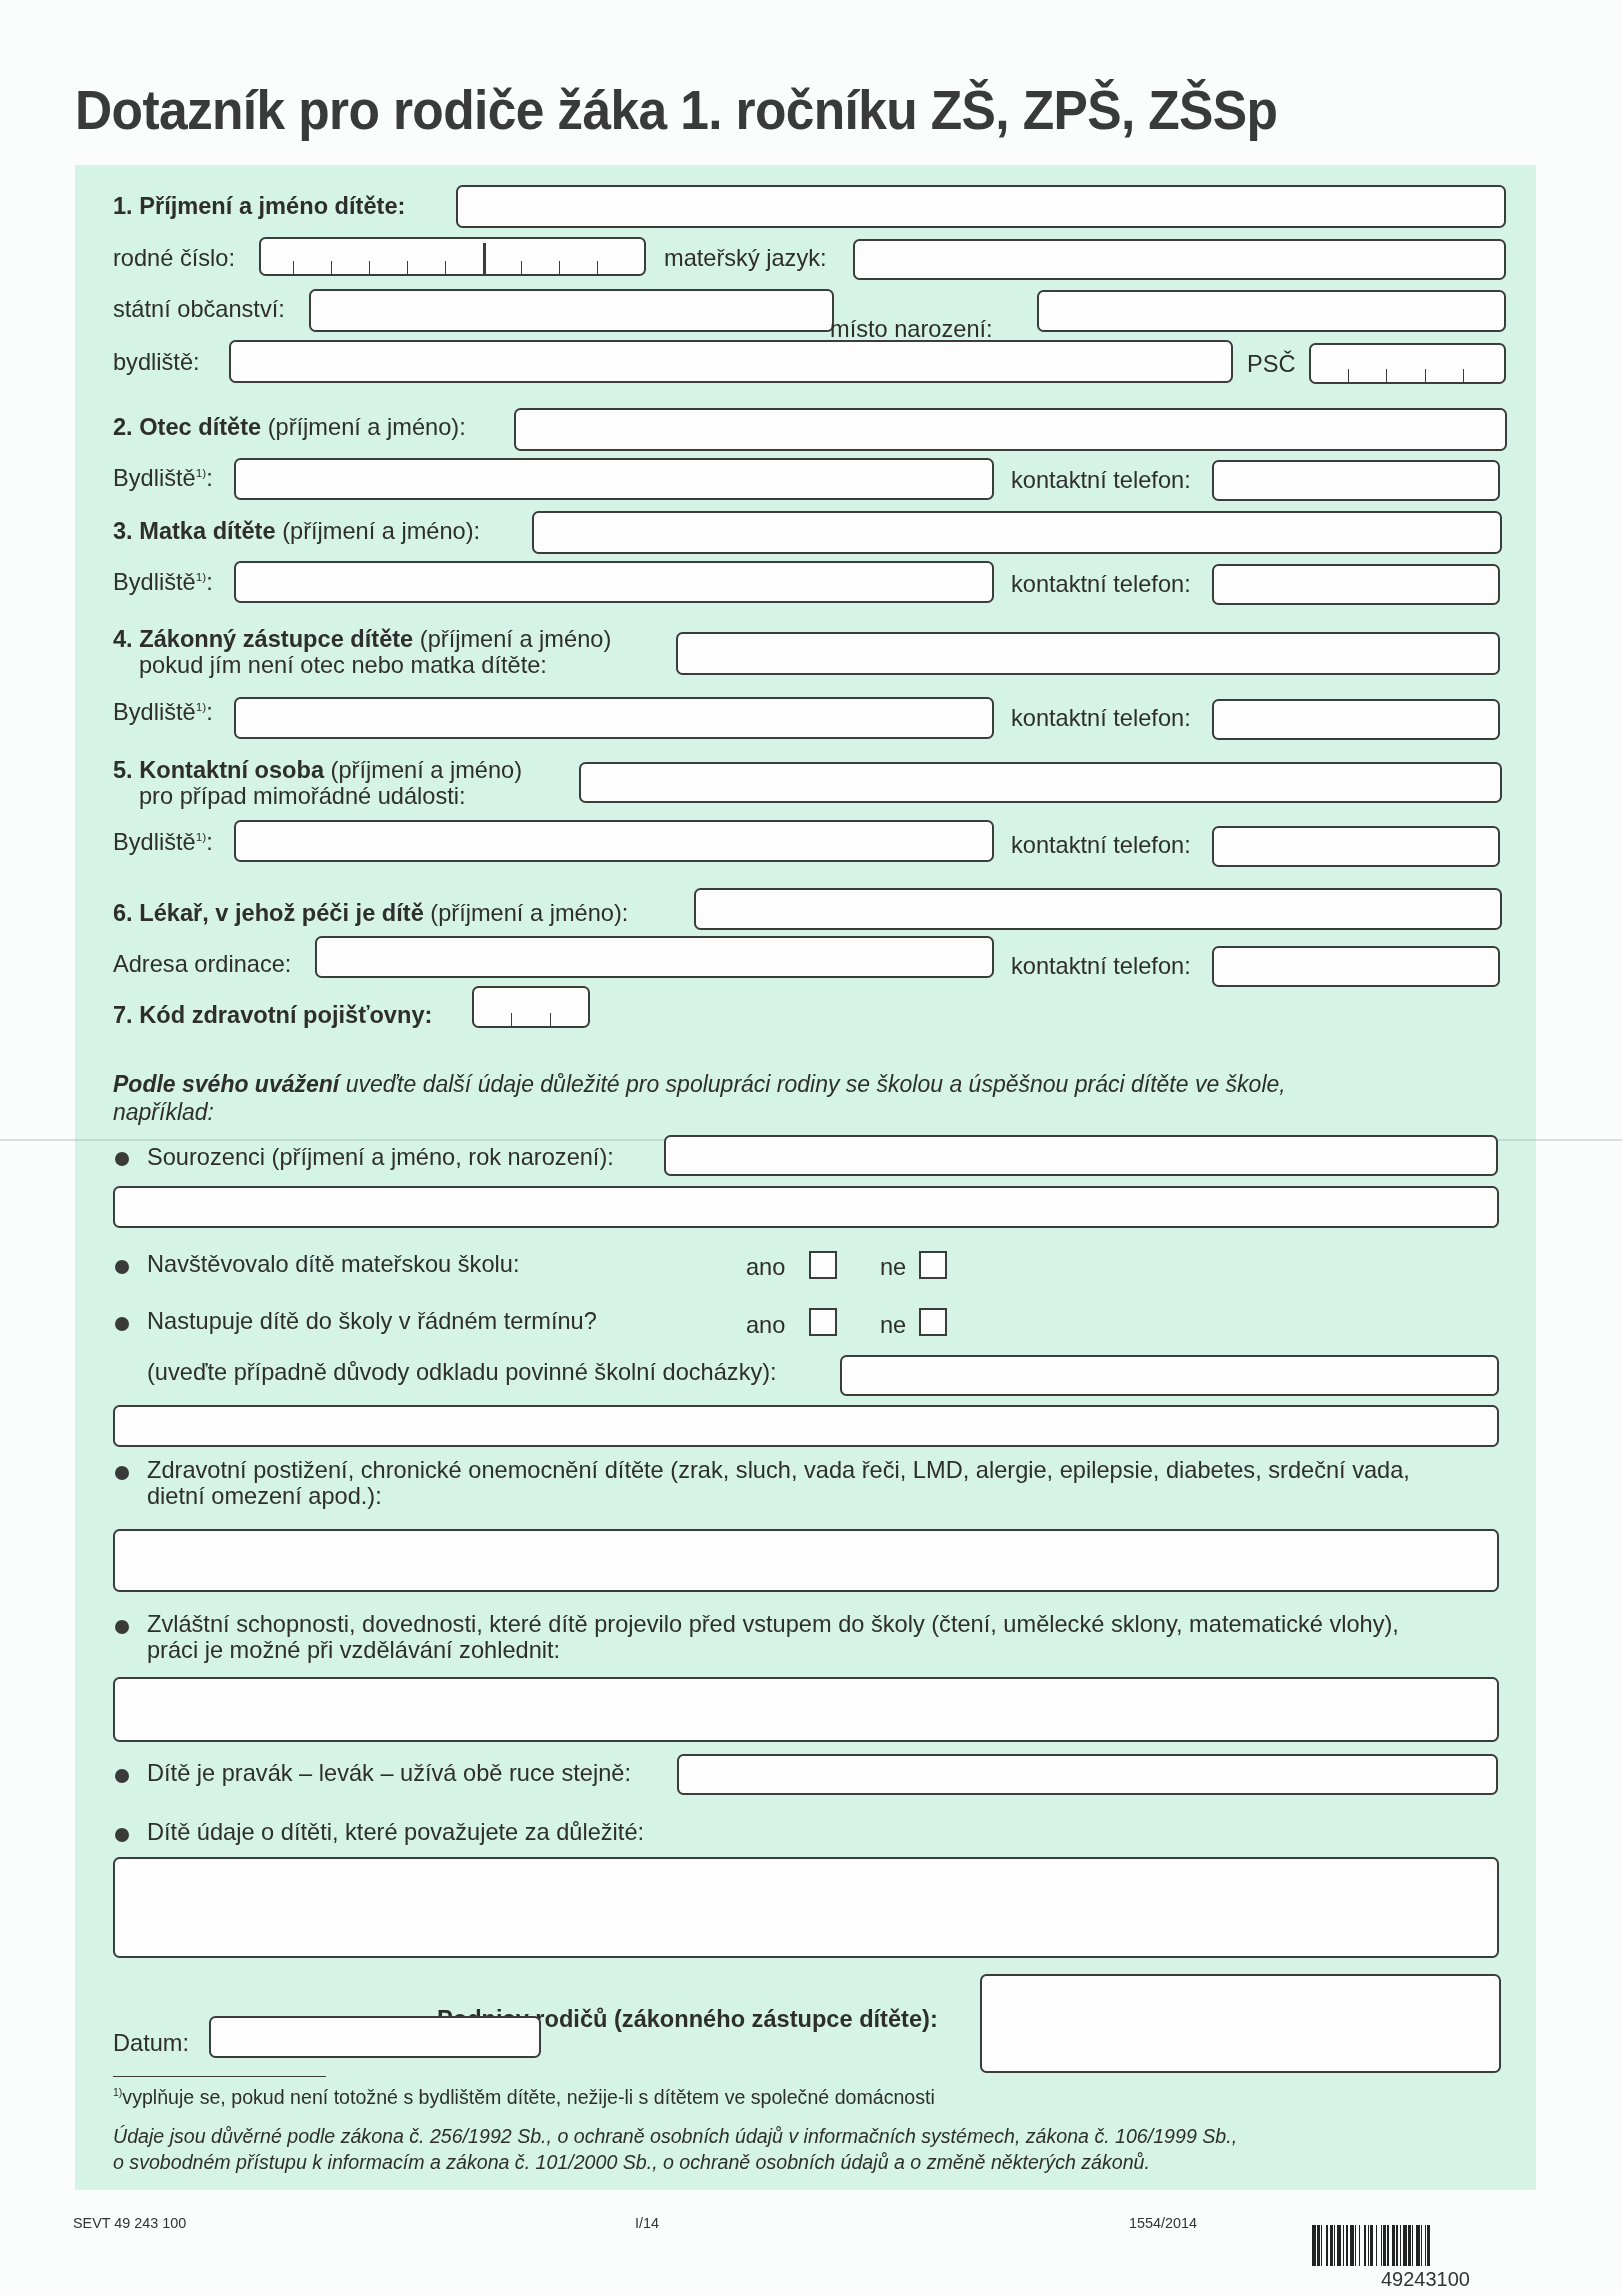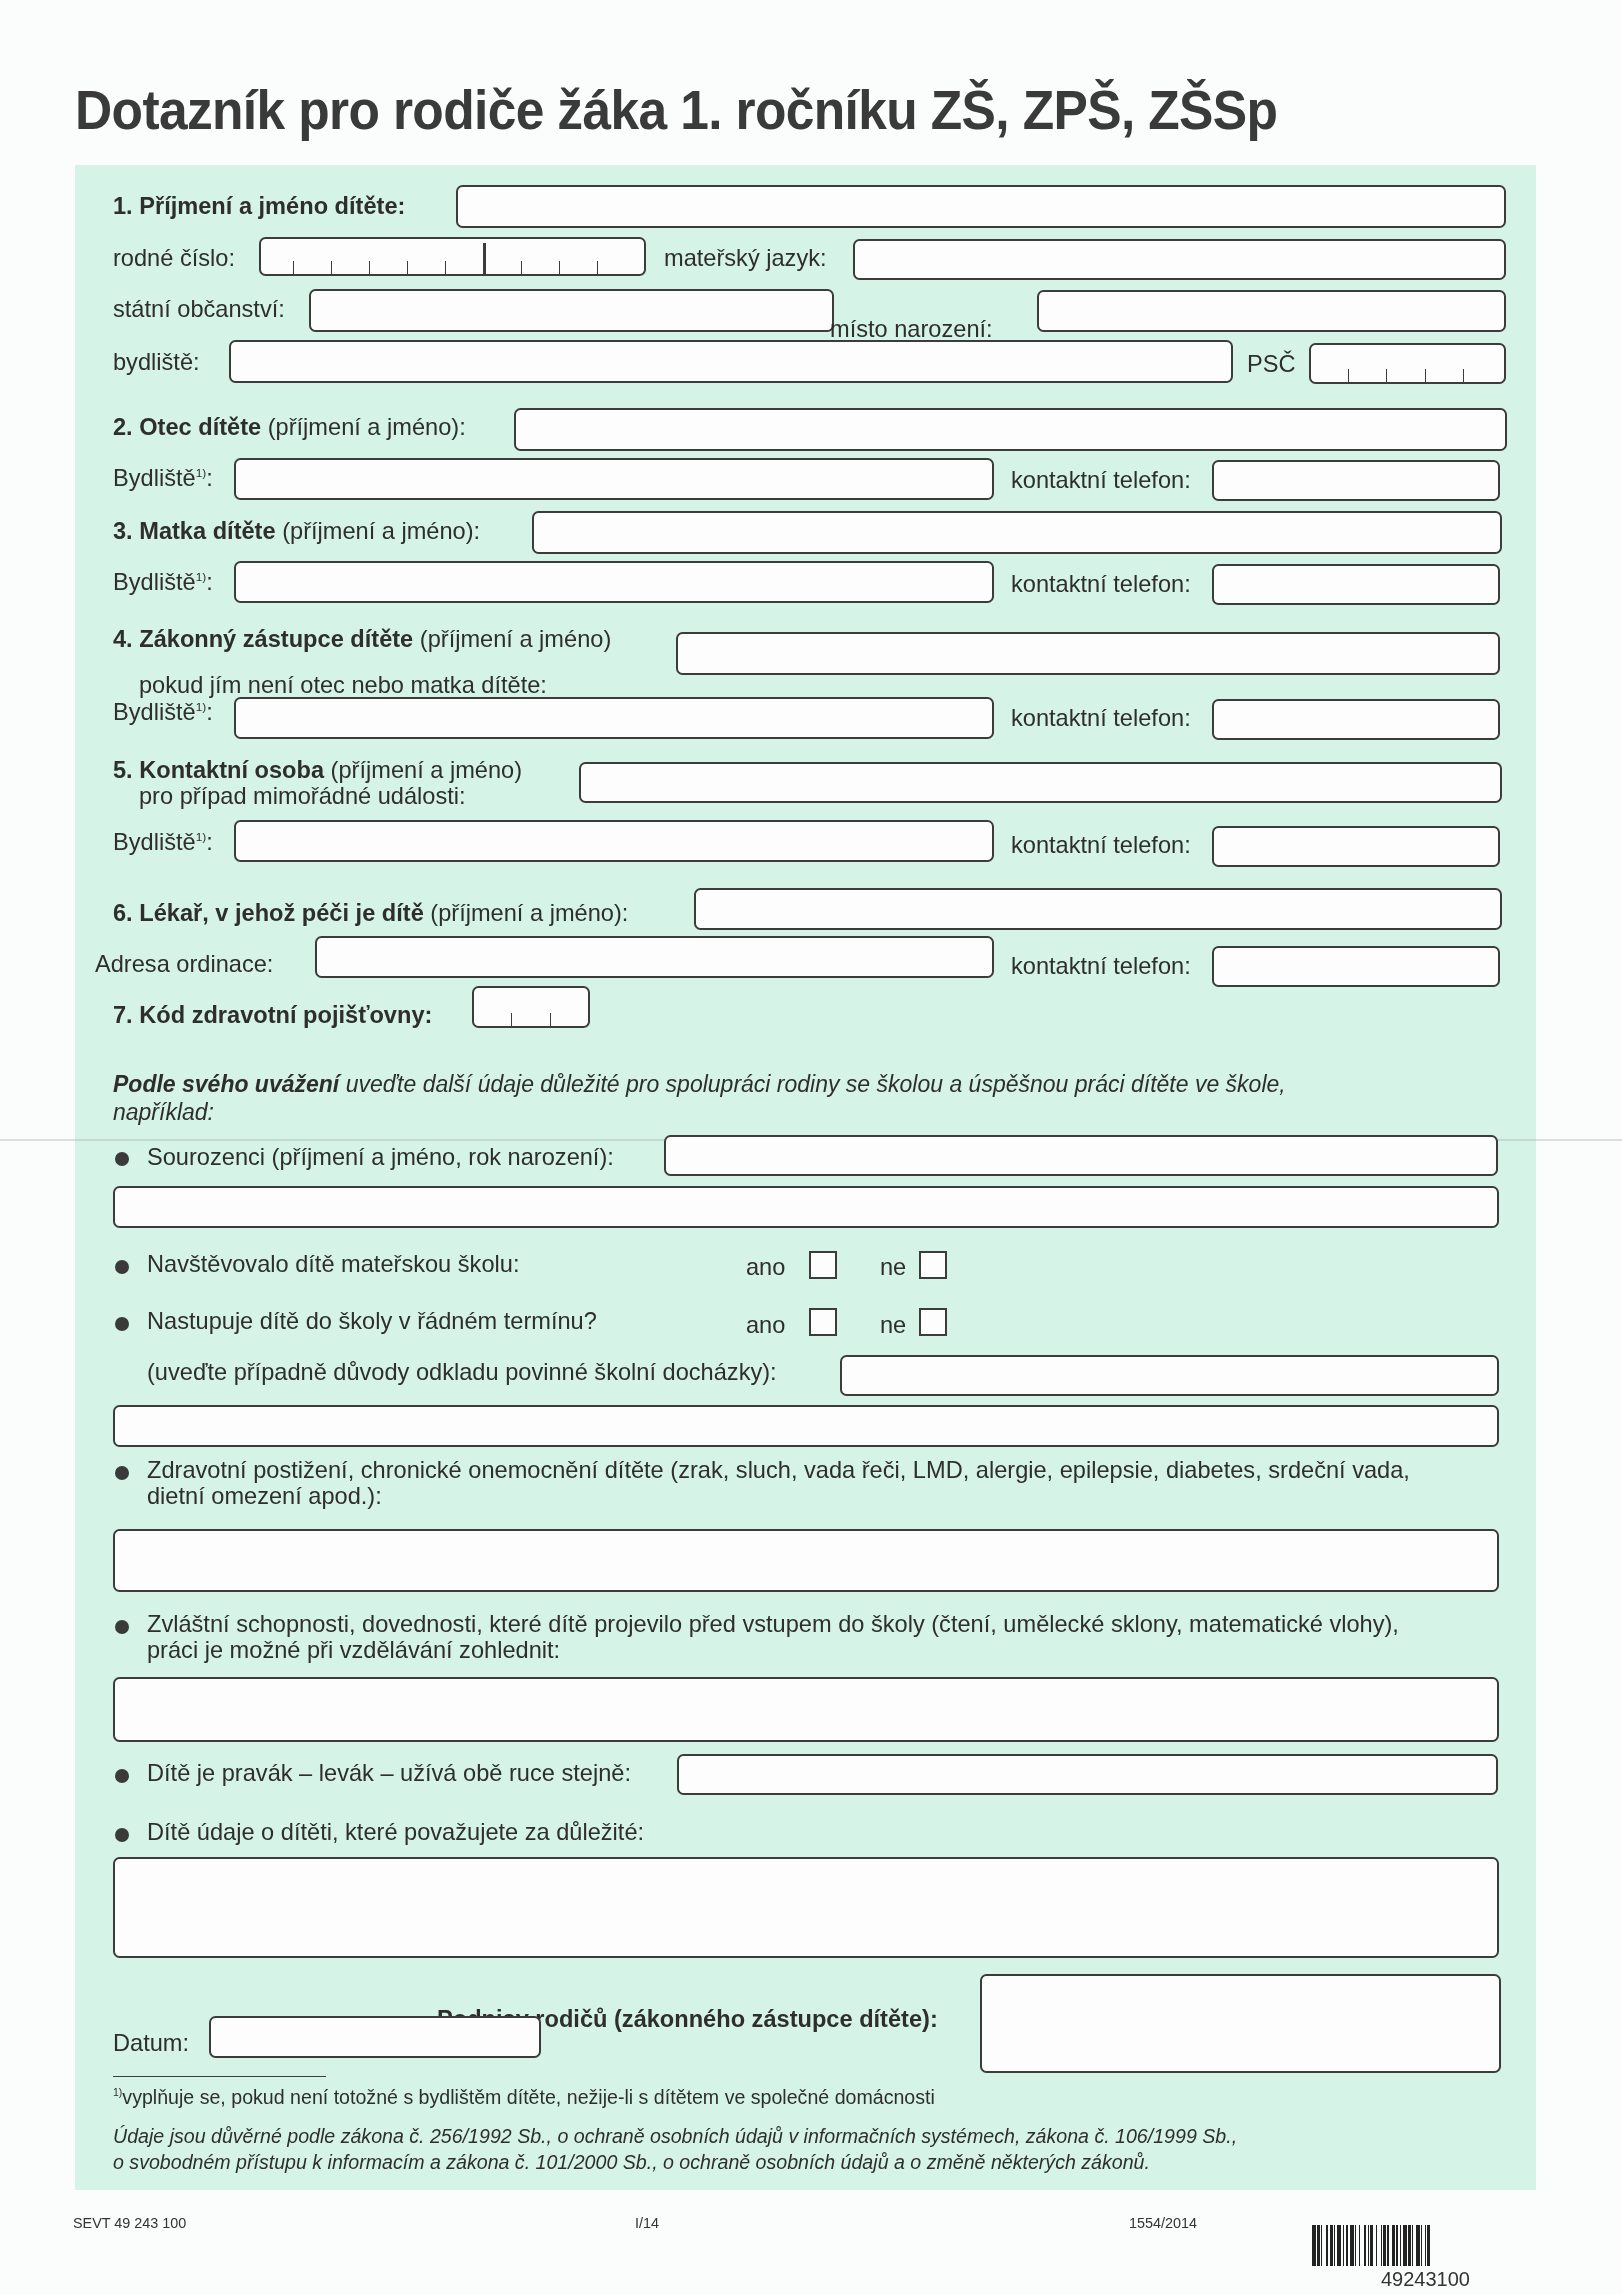--- a/index.html
+++ b/index.html
@@ -71,38 +71,38 @@
 <div class="abs box" style="left:1212px;top:460px;width:288px;height:41px;"></div>
 
 <div class="abs lbl" style="left:113px;top:520px;"><b>3. Matka dítěte</b><span> (příjmení a jméno):</span></div>
 <div class="abs box" style="left:532px;top:511px;width:970px;height:43px;"></div>
 <div class="abs lbl" style="left:113px;top:571px;"><span>Bydliště</span><sup style="font-size:11.8px">1)</sup><span>:</span></div>
 <div class="abs box" style="left:234px;top:561px;width:760px;height:42px;"></div>
 <div class="abs lbl" style="left:1011px;top:573px;">kontaktní telefon:</div>
 <div class="abs box" style="left:1212px;top:564px;width:288px;height:41px;"></div>
 
 <div class="abs lbl" style="left:113px;top:628px;"><b>4. Zákonný zástupce dítěte</b><span> (příjmení a jméno)</span></div>
-<div class="abs lbl" style="left:139px;top:654px;margin-top:20px;">pokud jím není otec nebo matka dítěte:</div>
+<div class="abs lbl" style="left:139px;top:654px;">pokud jím není otec nebo matka dítěte:</div>
 <div class="abs box" style="left:676px;top:632px;width:824px;height:43px;"></div>
 <div class="abs lbl" style="left:113px;top:701px;"><span>Bydliště</span><sup style="font-size:11.8px">1)</sup><span>:</span></div>
 <div class="abs box" style="left:234px;top:697px;width:760px;height:42px;"></div>
 <div class="abs lbl" style="left:1011px;top:707px;">kontaktní telefon:</div>
 <div class="abs box" style="left:1212px;top:699px;width:288px;height:41px;"></div>
 
 <div class="abs lbl" style="left:113px;top:759px;"><b>5. Kontaktní osoba</b><span> (příjmení a jméno)</span></div>
 <div class="abs lbl" style="left:139px;top:785px;">pro případ mimořádné události:</div>
 <div class="abs box" style="left:579px;top:762px;width:923px;height:41px;"></div>
 <div class="abs lbl" style="left:113px;top:831px;"><span>Bydliště</span><sup style="font-size:11.8px">1)</sup><span>:</span></div>
 <div class="abs box" style="left:234px;top:820px;width:760px;height:42px;"></div>
 <div class="abs lbl" style="left:1011px;top:834px;">kontaktní telefon:</div>
 <div class="abs box" style="left:1212px;top:826px;width:288px;height:41px;"></div>
 
 <div class="abs lbl" style="left:113px;top:902px;"><b>6. Lékař, v jehož péči je dítě</b><span> (příjmení a jméno):</span></div>
 <div class="abs box" style="left:694px;top:888px;width:808px;height:42px;"></div>
-<div class="abs lbl" style="left:95px;top:953px;">Adresa ordinace:</div>
+<div class="abs lbl" style="left:113px;top:953px;">Adresa ordinace:</div>
 <div class="abs box" style="left:315px;top:936px;width:679px;height:42px;"></div>
 <div class="abs lbl" style="left:1011px;top:955px;">kontaktní telefon:</div>
 <div class="abs box" style="left:1212px;top:946px;width:288px;height:41px;"></div>
 
 <div class="abs lbl" style="left:113px;top:1004px;"><b>7. Kód zdravotní pojišťovny:</b></div>
 <div class="abs box" style="left:472px;top:986px;width:118px;height:42px;">
   <span class="ticks" style="left:37px"></span>
     <span class="ticks" style="left:76px"></span>
 </div>
 

